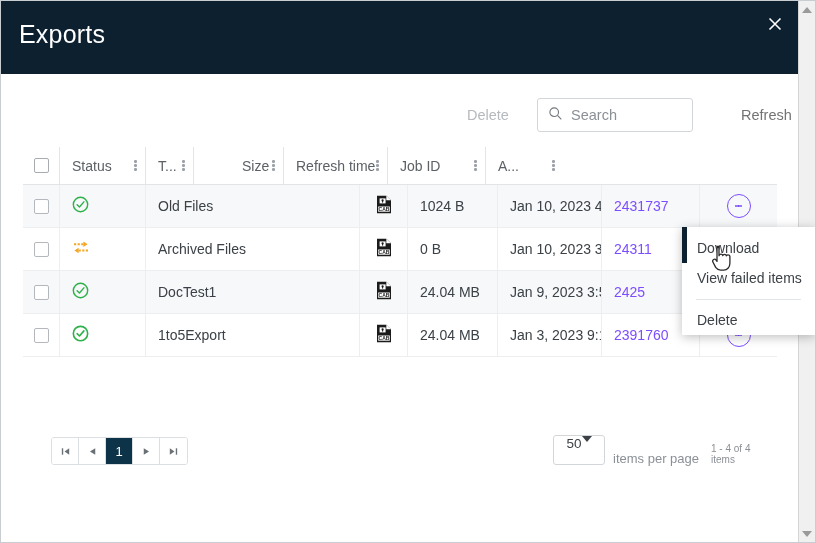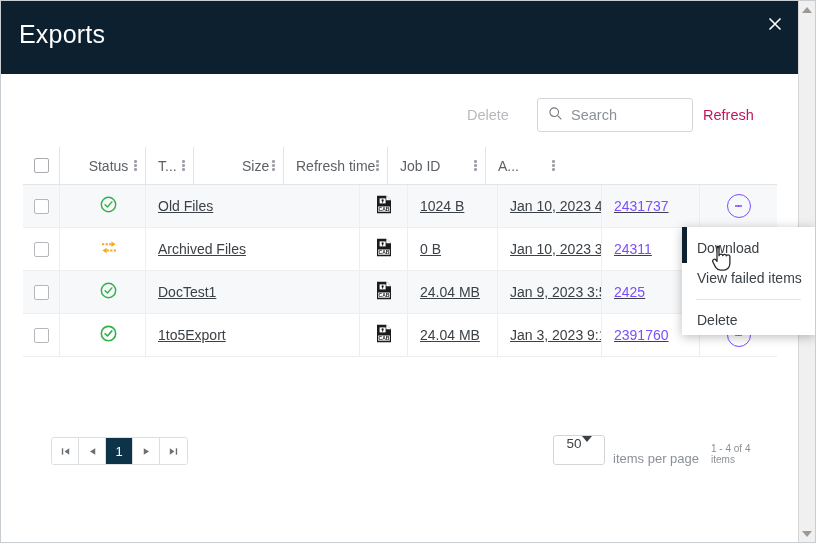--- a/index.html
+++ b/index.html
@@ -69,22 +69,22 @@
     border: none; outline: none;
     font-family: "Liberation Sans", sans-serif;
     font-size: 14.5px;
     color: #3b4146;
     width: 115px;
     background: transparent;
     padding: 0;
   }
   .search-input::placeholder { color: #8b9096; }
   .btn-refresh {
-    position: absolute; left: 702px; top: 10px;
-    font-size: 14.5px; color: #be185d;
+    position: absolute; left: 740px; top: 10px;
+    font-size: 14.5px; color: #737373;
     cursor: pointer;
   }
 
   
   .tbl { position: absolute; left: 22px; top: 73px; width: 754px; }
   .thead {
     display: flex; align-items: center;
     height: 38px;
     border-bottom: 1px solid #e2e5e8;
     font-size: 14px; color: #5c6166;
@@ -96,34 +96,33 @@
     padding-left: 12px;
     border-left: 1px solid #e2e5e8;
   }
   .th:first-child { border-left: none; padding-left: 0; }
   .th .kebab {
     position: absolute; right: 8px; top: 50%;
     transform: translateY(-50%);
     cursor: pointer;
   }
   .col-chk   { width: 36px; justify-content: center; padding-left: 0; }
-  .col-status{ width: 86px; justify-content: center; }
+  .col-status{ width: 86px; }
   .col-name  { width: 214px; }
   .col-type  { width: 48px; }
   .col-size  { width: 90px; padding-left: 48px; }
   .col-time  { width: 104px; }
   .col-job   { width: 98px; }
   .col-act   { width: 78px; }
 
   .trow {
     display: flex; align-items: center;
     height: 43px;
     font-size: 14px; color: #3b4146;
     border-bottom: 1px solid #eceef0;
-    text-decoration: underline;
   }
   .trow.alt { background: #f7f8f9; }
   .td {
     height: 43px;
     display: flex; align-items: center;
     padding-left: 12px;
     border-left: 1px solid #eceef0;
     overflow: hidden; white-space: nowrap;
   }
   .td:first-child { border-left: none; padding-left: 0; }

